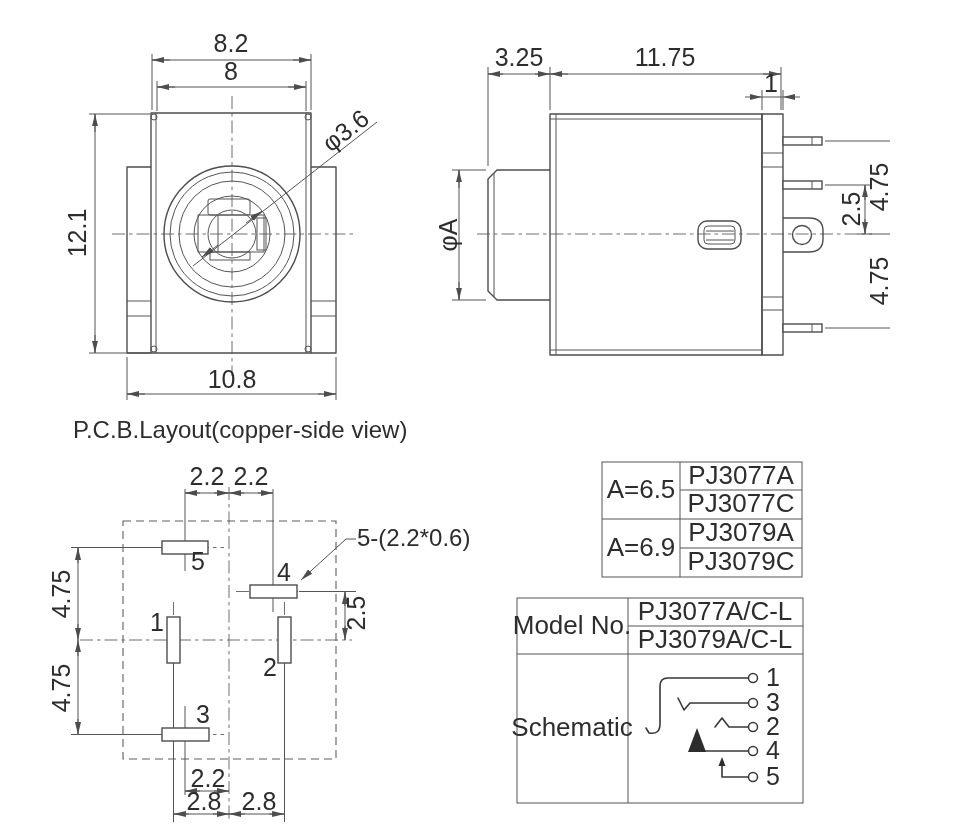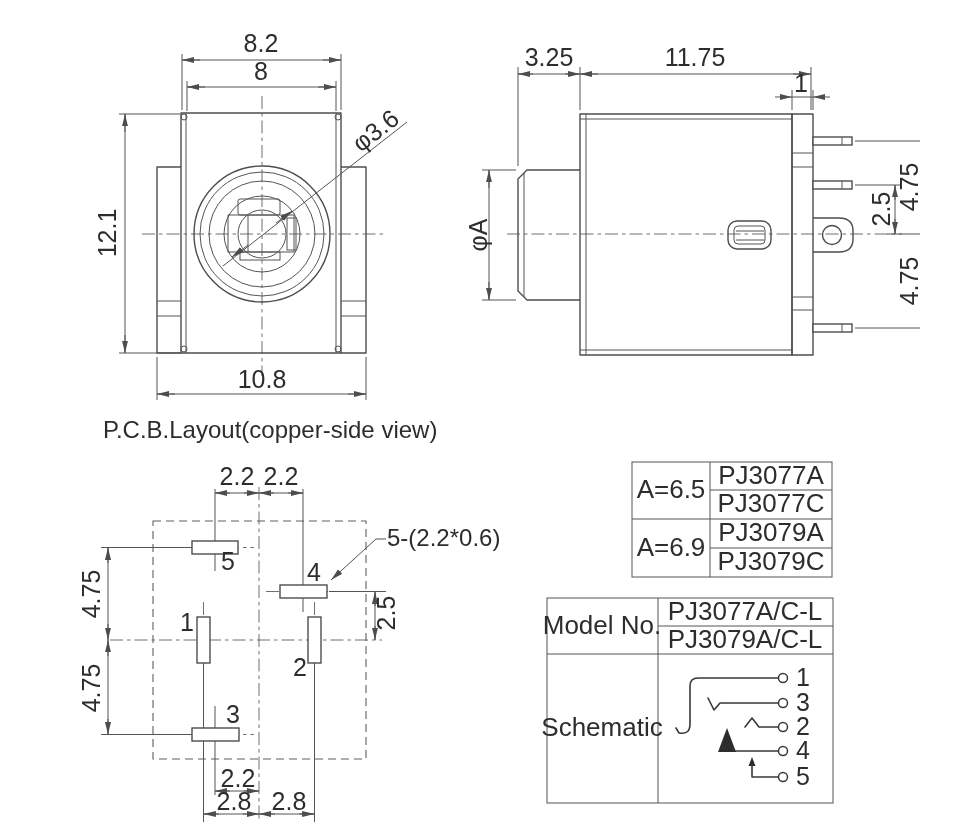--- a/index.html
+++ b/index.html
@@ -1,16 +1,16 @@
 <!DOCTYPE html>
 <html><head>
 <meta charset="utf-8">
 <style>
   html,body{margin:0;padding:0;background:#ffffff;}
-  .page{width:890px;height:830px;position:relative;background:#fff;overflow:hidden;margin-left:30px;}
+  .page{width:890px;height:830px;position:relative;background:#fff;overflow:hidden;}
   svg{display:block;}
   svg text{font-family:"Liberation Sans",sans-serif;font-size:25px;fill:#2d2d2d;}
   svg text.f24{font-size:24px;}
   svg text.f26{font-size:26px;}
   .ol{fill:none;stroke:#4d4d4d;stroke-width:1.4;stroke-linejoin:round;}
   .olw{fill:#ffffff;stroke:#4d4d4d;stroke-width:1.4;}
   .tl{fill:none;stroke:#545454;stroke-width:1;}
   .dim{fill:none;stroke:#545454;stroke-width:1;}
   .cl{fill:none;stroke:#5f5f5f;stroke-width:0.9;stroke-dasharray:13 4 3.5 4;}
   .dsh{fill:none;stroke:#5f5f5f;stroke-width:1.1;stroke-dasharray:8 5;}

